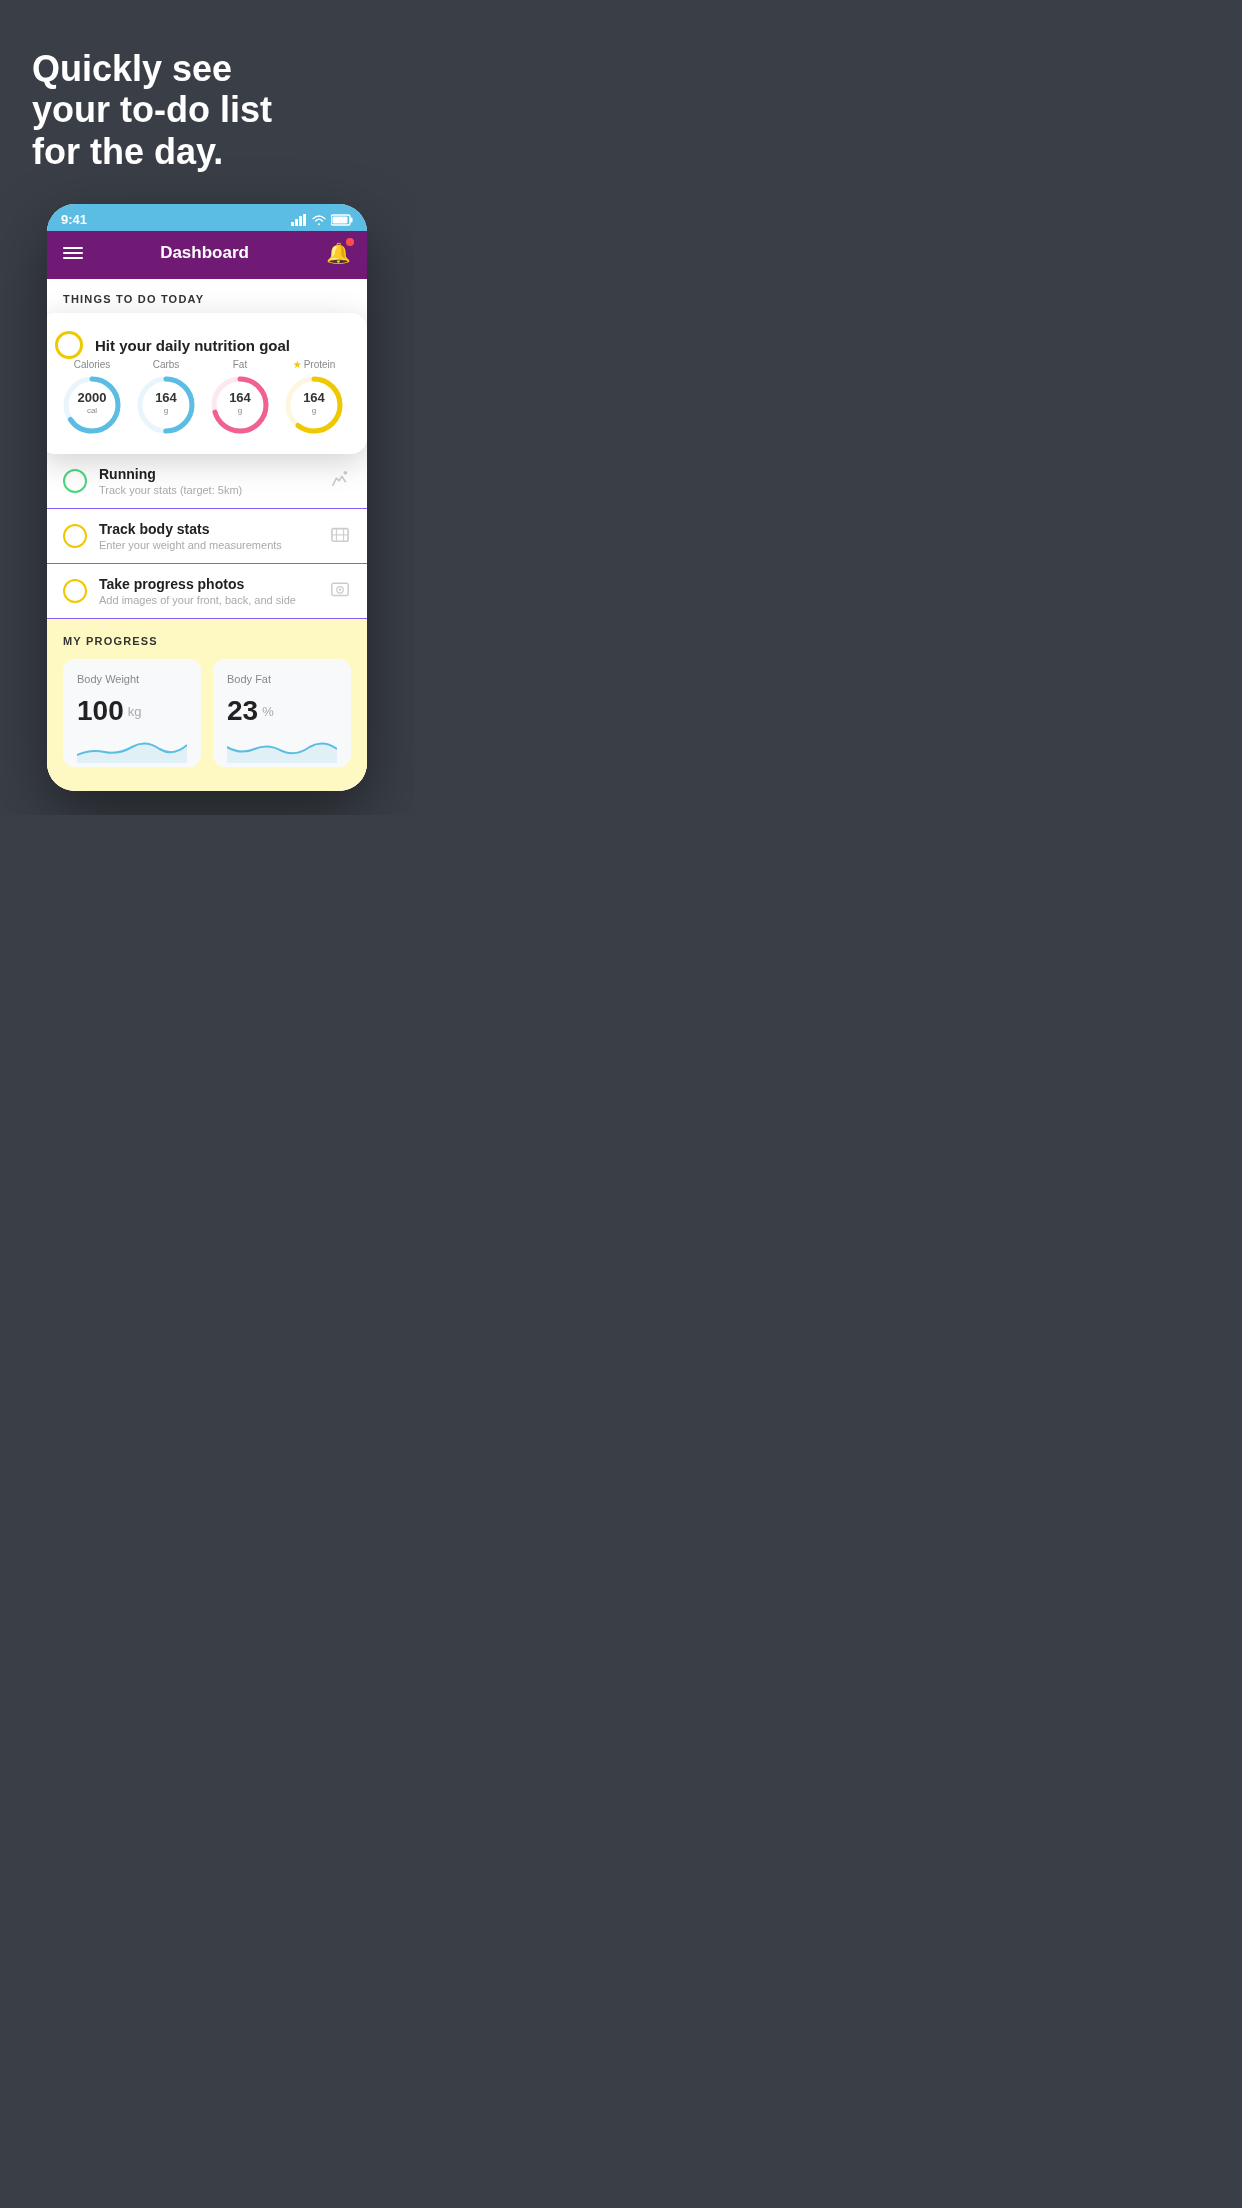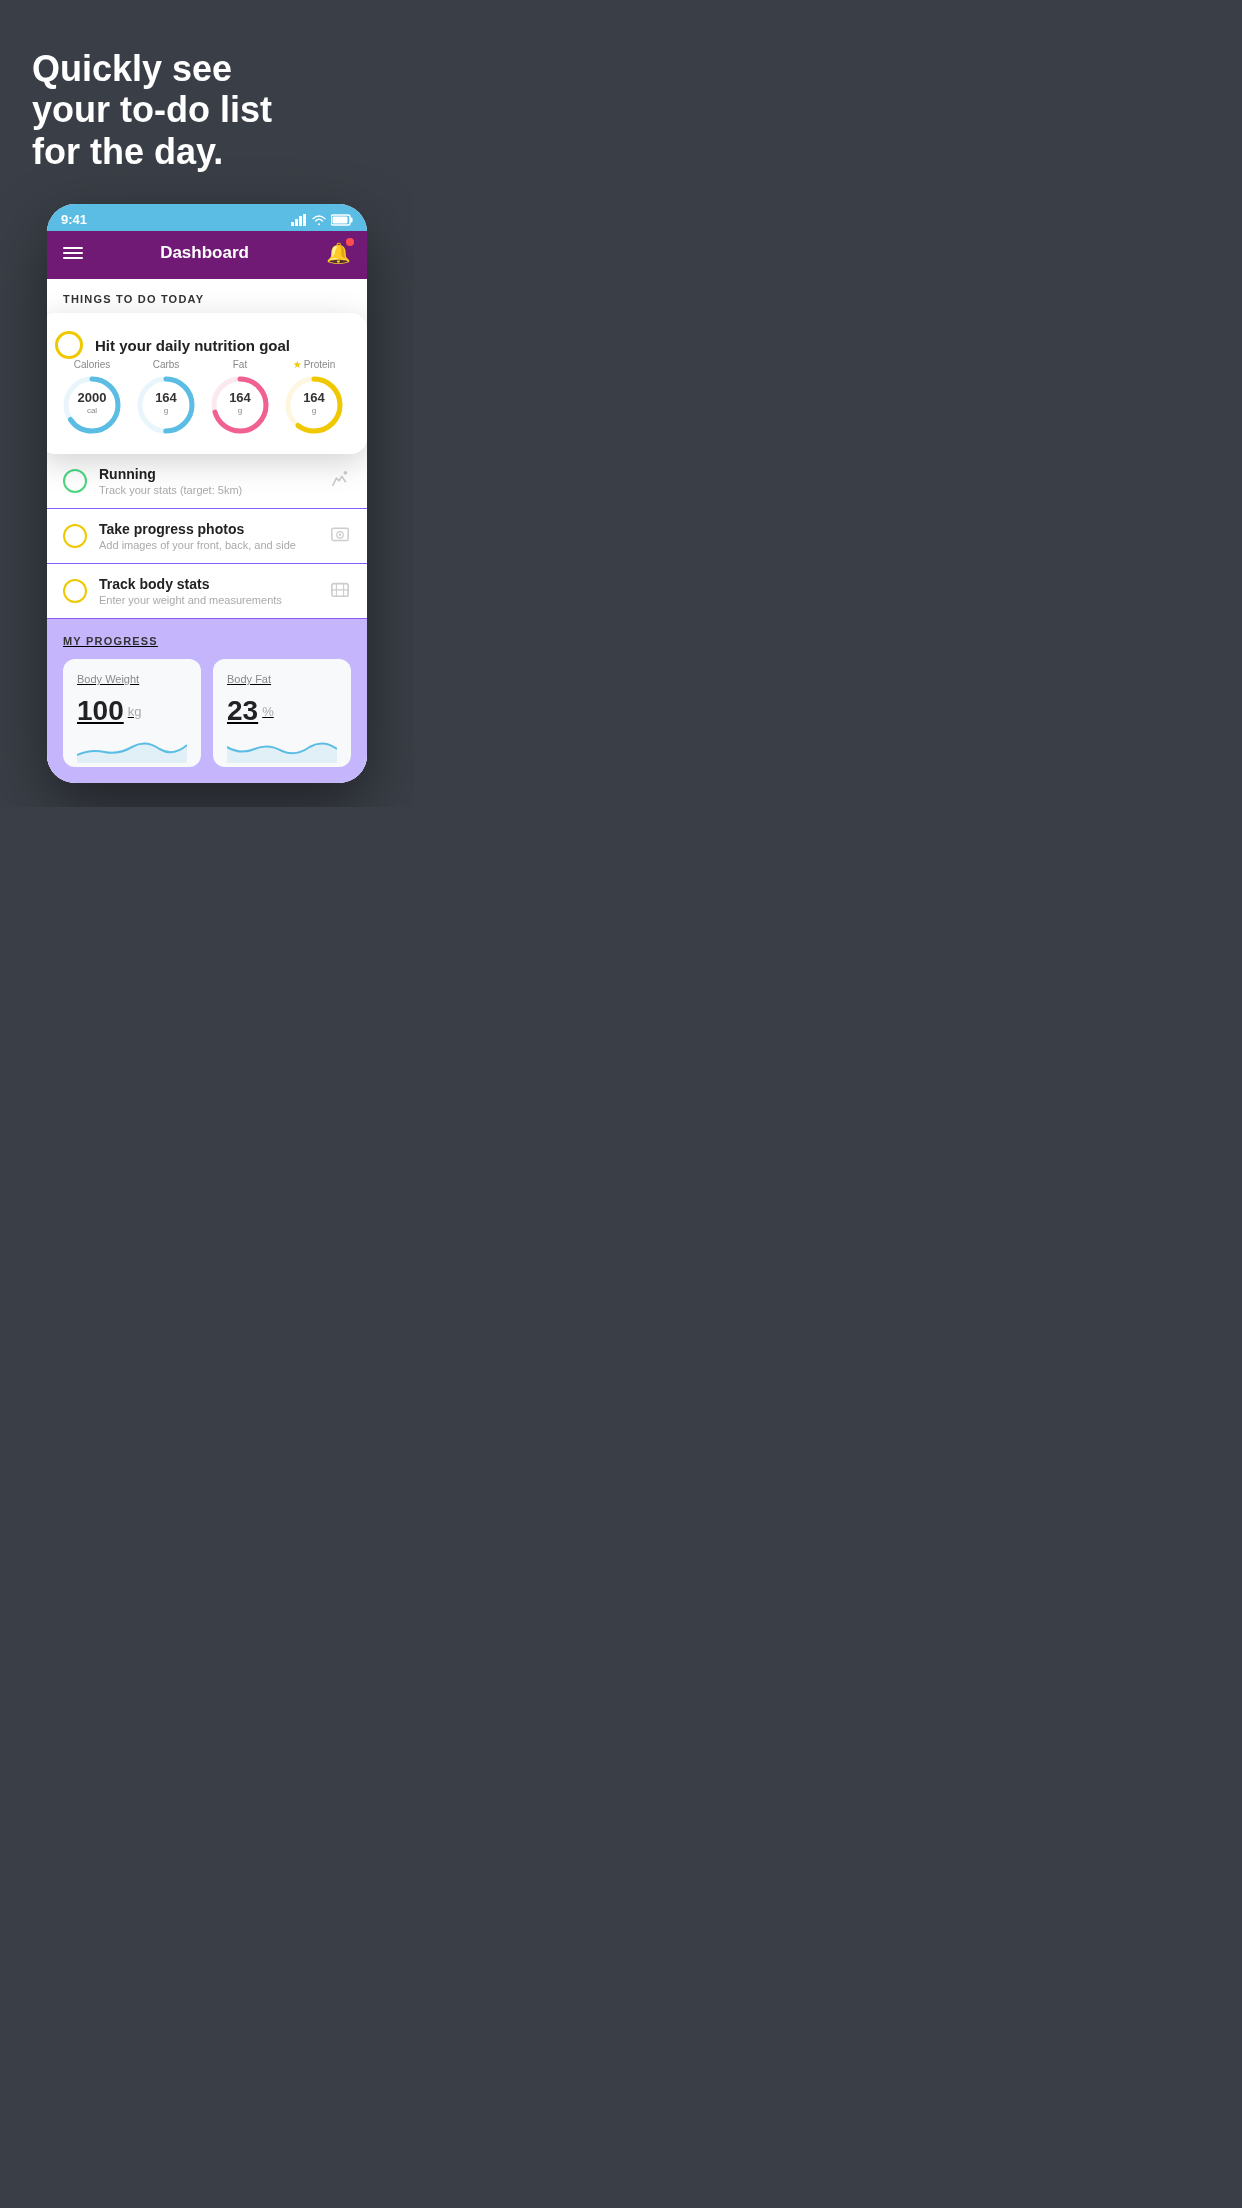--- a/index.html
+++ b/index.html
@@ -240,23 +240,22 @@
       color: #aaa;
     }
 
     .todo-icon {
       color: #ccc;
       font-size: 18px;
     }
 
     
     .progress-section {
-      background: #c4b5fd;
-      padding: 16px 16px 0 16px;
-      text-decoration: underline;
+      background: #fef9c3;
+      padding: 16px 16px 8px 16px;
     }
 
     .progress-label {
       font-size: 11px;
       font-weight: 800;
       letter-spacing: 1.2px;
       color: #333;
       margin-bottom: 12px;
     }
 
@@ -456,44 +455,44 @@
               <svg width="22" height="18" viewBox="0 0 24 20" fill="none">
                 <path d="M20 3c0 1.1-.9 2-2 2s-2-.9-2-2 .9-2 2-2 2 .9 2 2z" fill="#ccc"></path>
                 <path d="M4 17l4-8 3 3 3-5 4 6" stroke="#ccc" stroke-width="1.8" stroke-linecap="round" stroke-linejoin="round" fill="none"></path>
               </svg>
             </div>
           </div>
 
           <div class="todo-item">
             <div class="todo-circle yellow"></div>
             <div class="todo-text">
-              <div class="todo-title">Take progress photos</div>
-              <div class="todo-subtitle">Add images of your front, back, and side</div>
-            </div>
-            <div class="todo-icon">
-              <svg width="22" height="18" viewBox="0 0 24 22" fill="none">
-                <rect x="2" y="4" width="20" height="15" rx="2" stroke="#ccc" stroke-width="1.8" fill="none"></rect>
-                <circle cx="12" cy="12" r="4" stroke="#ccc" stroke-width="1.5" fill="none"></circle>
-                <circle cx="12" cy="12" r="1.5" fill="#ccc"></circle>
-              </svg>
-            </div>
-          </div>
-
-          <div class="todo-item">
-            <div class="todo-circle yellow"></div>
-            <div class="todo-text">
               <div class="todo-title">Track body stats</div>
               <div class="todo-subtitle">Enter your weight and measurements</div>
             </div>
             <div class="todo-icon">
               <svg width="22" height="18" viewBox="0 0 24 20" fill="none">
                 <rect x="3" y="4" width="18" height="14" rx="2" stroke="#ccc" stroke-width="1.8" fill="none"></rect>
                 <line x1="8" y1="4" x2="8" y2="18" stroke="#ccc" stroke-width="1.2"></line>
                 <line x1="16" y1="4" x2="16" y2="18" stroke="#ccc" stroke-width="1.2"></line>
                 <line x1="3" y1="11" x2="21" y2="11" stroke="#ccc" stroke-width="1.2"></line>
+              </svg>
+            </div>
+          </div>
+
+          <div class="todo-item">
+            <div class="todo-circle yellow"></div>
+            <div class="todo-text">
+              <div class="todo-title">Take progress photos</div>
+              <div class="todo-subtitle">Add images of your front, back, and side</div>
+            </div>
+            <div class="todo-icon">
+              <svg width="22" height="18" viewBox="0 0 24 22" fill="none">
+                <rect x="2" y="4" width="20" height="15" rx="2" stroke="#ccc" stroke-width="1.8" fill="none"></rect>
+                <circle cx="12" cy="12" r="4" stroke="#ccc" stroke-width="1.5" fill="none"></circle>
+                <circle cx="12" cy="12" r="1.5" fill="#ccc"></circle>
               </svg>
             </div>
           </div>
         </div>
 
         <div class="progress-section">
           <div class="progress-label">MY PROGRESS</div>
           <div class="progress-cards">
 
             <div class="progress-card">

